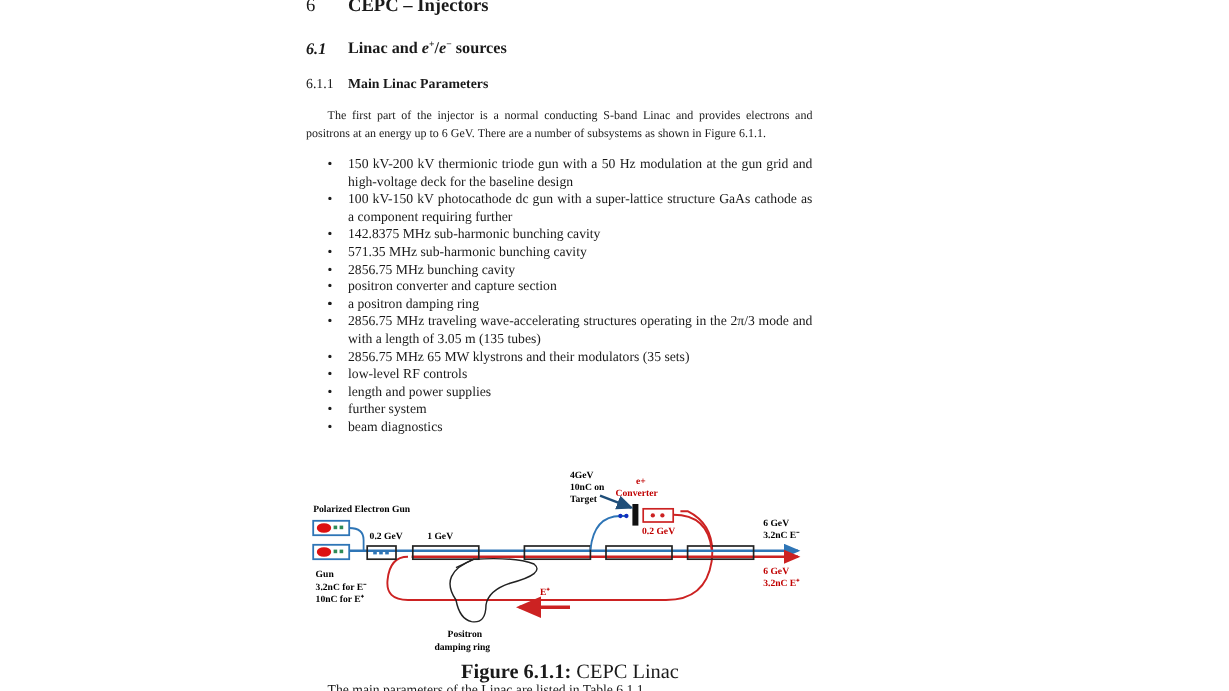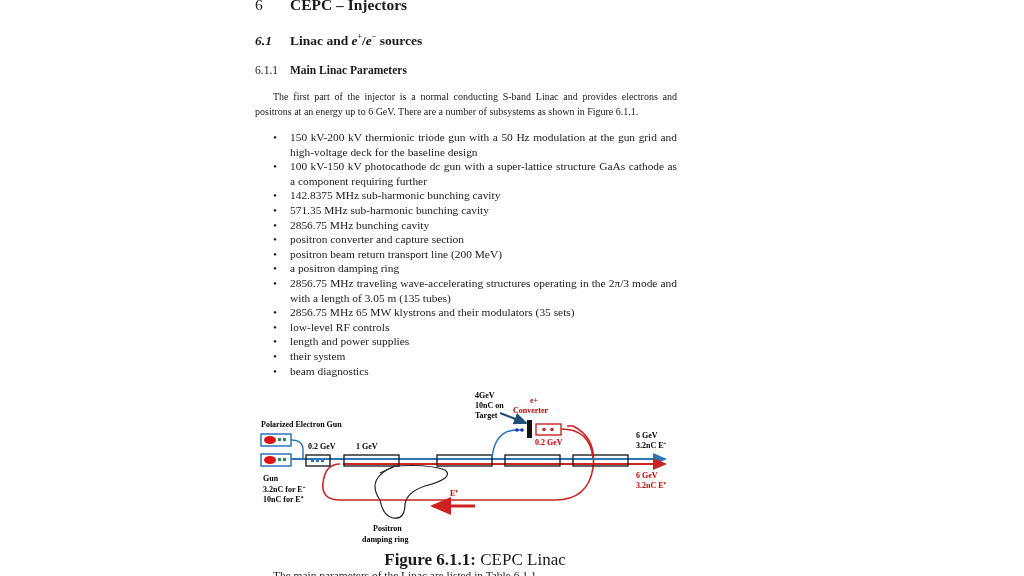--- a/index.html
+++ b/index.html
@@ -42,27 +42,27 @@
 
   <p class="para">The first part of the injector is a normal conducting S-band Linac and provides electrons and positrons at an energy up to 6 GeV. There are a number of subsystems as shown in Figure 6.1.1.</p>
 
   <ul class="bullets" id="bullet-list">
       <li><span class="dot">•</span><span>150 kV-200 kV thermionic triode gun with a 50 Hz modulation at the gun grid and high-voltage deck for the baseline design</span></li>
       <li><span class="dot">•</span><span>100 kV-150 kV photocathode dc gun with a super-lattice structure GaAs cathode as a component requiring further</span></li>
       <li><span class="dot">•</span><span>142.8375 MHz sub-harmonic bunching cavity</span></li>
       <li><span class="dot">•</span><span>571.35 MHz sub-harmonic bunching cavity</span></li>
       <li><span class="dot">•</span><span>2856.75 MHz bunching cavity</span></li>
       <li><span class="dot">•</span><span>positron converter and capture section</span></li>
-      <li><span class="dot">•</span><span>positron beam return transport line (200 MeV)</span></li>
+      <li><span class="dot">•</span></li>
       <li><span class="dot">•</span><span>a positron damping ring</span></li>
       <li><span class="dot">•</span><span>2856.75 MHz traveling wave-accelerating structures operating in the 2π/3 mode and with a length of 3.05 m (135 tubes)</span></li>
       <li><span class="dot">•</span><span>2856.75 MHz 65 MW klystrons and their modulators (35 sets)</span></li>
       <li><span class="dot">•</span><span>low-level RF controls</span></li>
       <li><span class="dot">•</span><span>length and power supplies</span></li>
-      <li><span class="dot">•</span><span>their system</span></li>
+      <li><span class="dot">•</span><span>further system</span></li>
       <li><span class="dot">•</span><span>beam diagnostics</span></li>
     </ul>
 
   <div class="fig">
     <svg viewBox="0 0 440 160">
       <defs>
         <marker id="arrBlue" markerWidth="8" markerHeight="8" refX="6" refY="3" orient="auto">
           <path d="M0,0 L7,3 L0,6 Z" fill="#2e75b6"></path>
         </marker>
         <marker id="arrRed" markerWidth="8" markerHeight="8" refX="6" refY="3" orient="auto">

